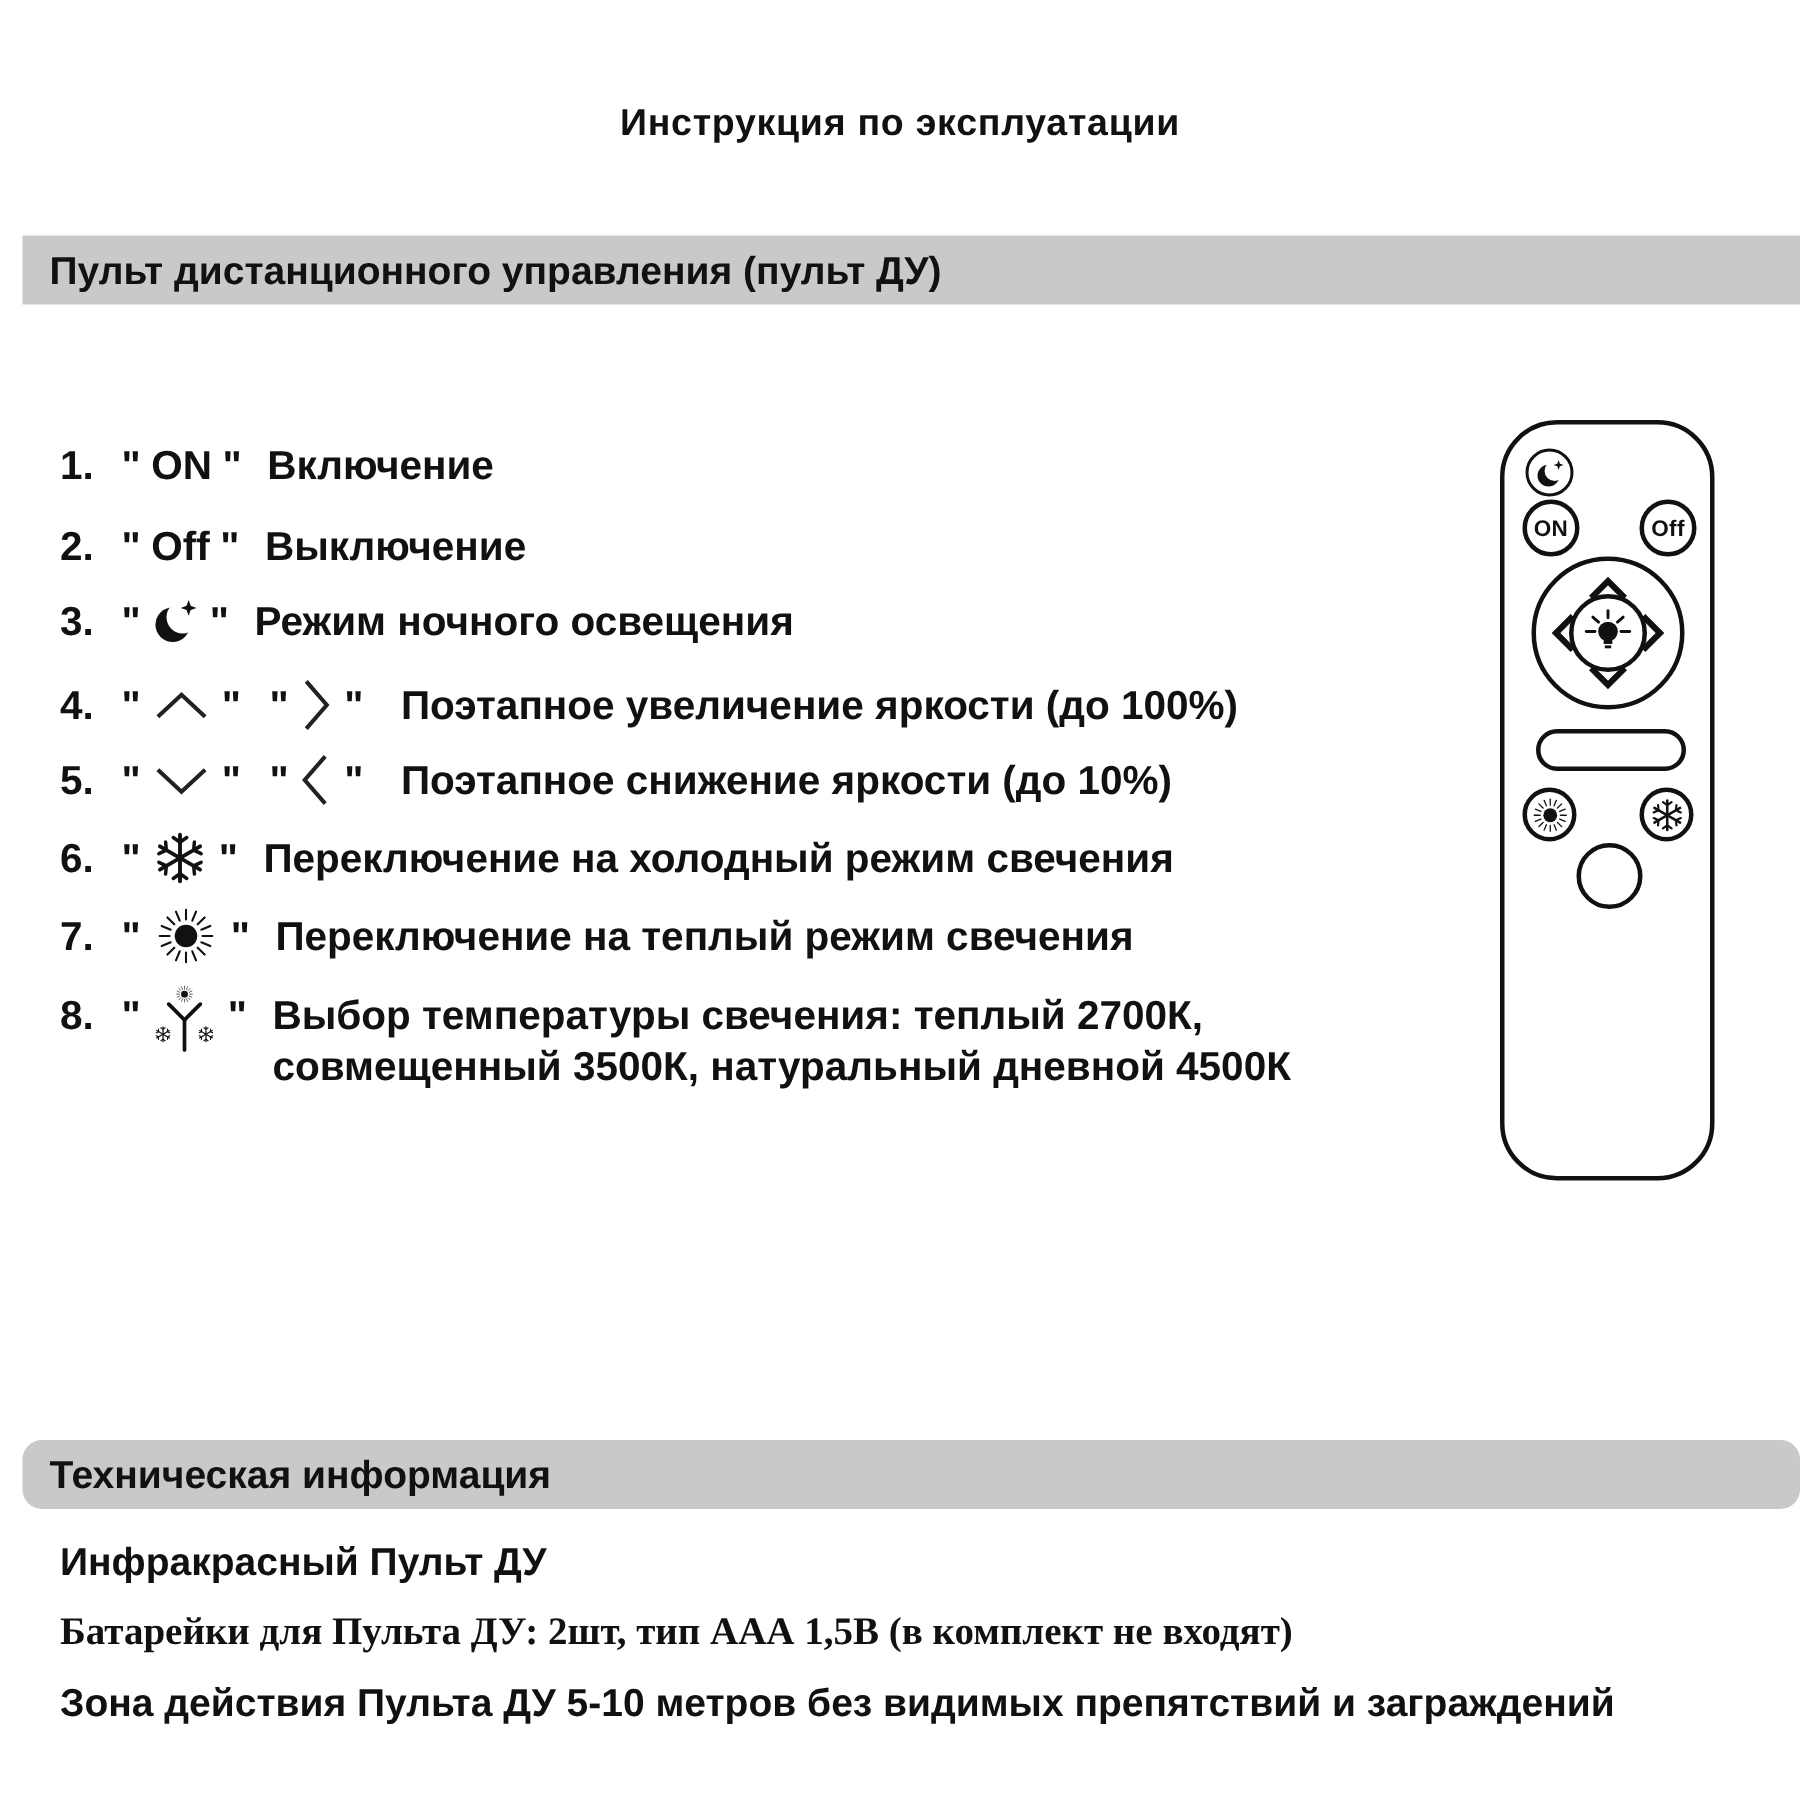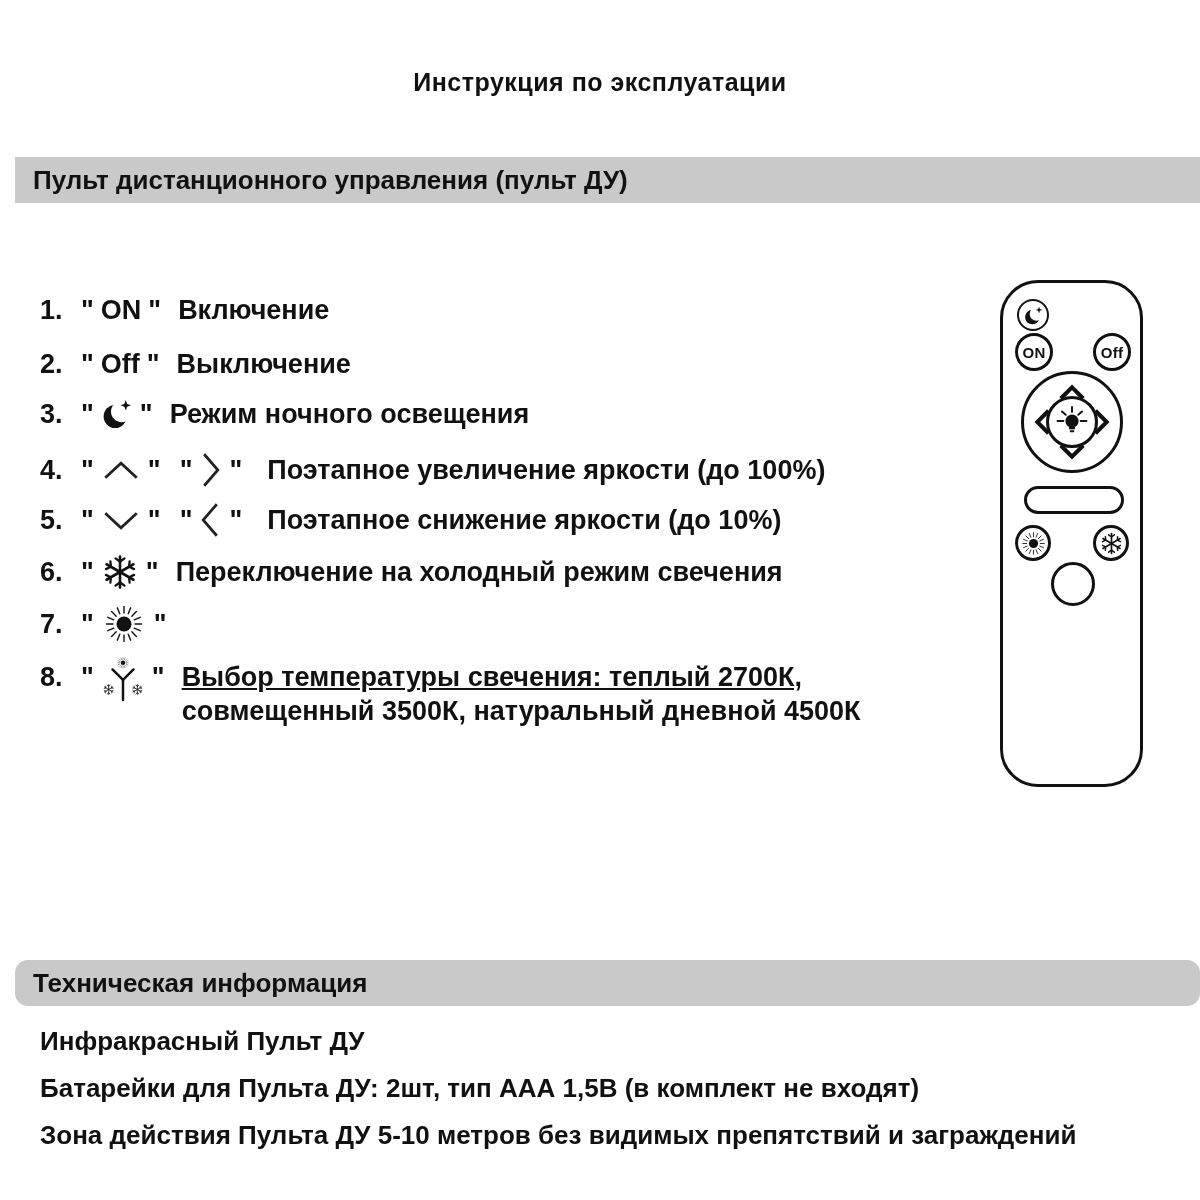--- a/index.html
+++ b/index.html
@@ -225,33 +225,34 @@
 
   <div class="abs row" style="top:602px;height:44px;">
     <span class="num">7.</span>
     <span class="q">"</span>
     <span class="icn">
         <svg width="44" height="44">
           <use href="#ic-sun" width="44" height="44"></use>
         </svg>
       </span>
     <span class="q">"</span>
+    <span class="desc">Переключение на теплый режим свечения</span>
   </div>
 
   <div class="abs row row8" style="top:660px;">
     <span class="num tok">8.</span>
     <span class="q tok">"</span>
     <span class="icn" style="margin-top:-4px;">
         <svg width="42" height="46">
           <use href="#ic-temp" width="42" height="46"></use>
         </svg>
       </span>
     <span class="q tok">"</span>
     <span class="two-line">
-      <span style="display:block;text-decoration:underline;">Выбор температуры свечения: теплый 2700К,</span>
+      <span style="display:block;">Выбор температуры свечения: теплый 2700К,</span>
       <span style="display:block;text-align:right;">совмещенный 3500К, натуральный дневной 4500К</span>
     </span>
   </div>
 
 </div>
 
 <div class="abs remote">
   <div class="rbtn small" style="left:14px;top:16px;">
     <span style="display:flex;">
         <svg width="19" height="21">
@@ -295,14 +296,14 @@
       </span>
   </div>
   <div class="rbtn round-plain"></div>
 </div>
 
 <div class="abs section-bar" style="top:960px;border-radius:13px;">
   <span>Техническая информация</span>
 </div>
 
 <div class="abs tech-line" style="top:1026px;">Инфракрасный Пульт ДУ</div>
-<div class="abs tech-line" style="top:1073px;">Батарейки для Пульта ДУ: 2шт, тип ААА 1,5В (в комплект не входят)</div>
+<div class="abs tech-line" style="top:1073px;font-family:Liberation Serif, serif;">Батарейки для Пульта ДУ: 2шт, тип ААА 1,5В (в комплект не входят)</div>
 <div class="abs tech-line" style="top:1120px;">Зона действия Пульта ДУ 5-10 метров без видимых препятствий и заграждений</div>
 
 </body></html>

